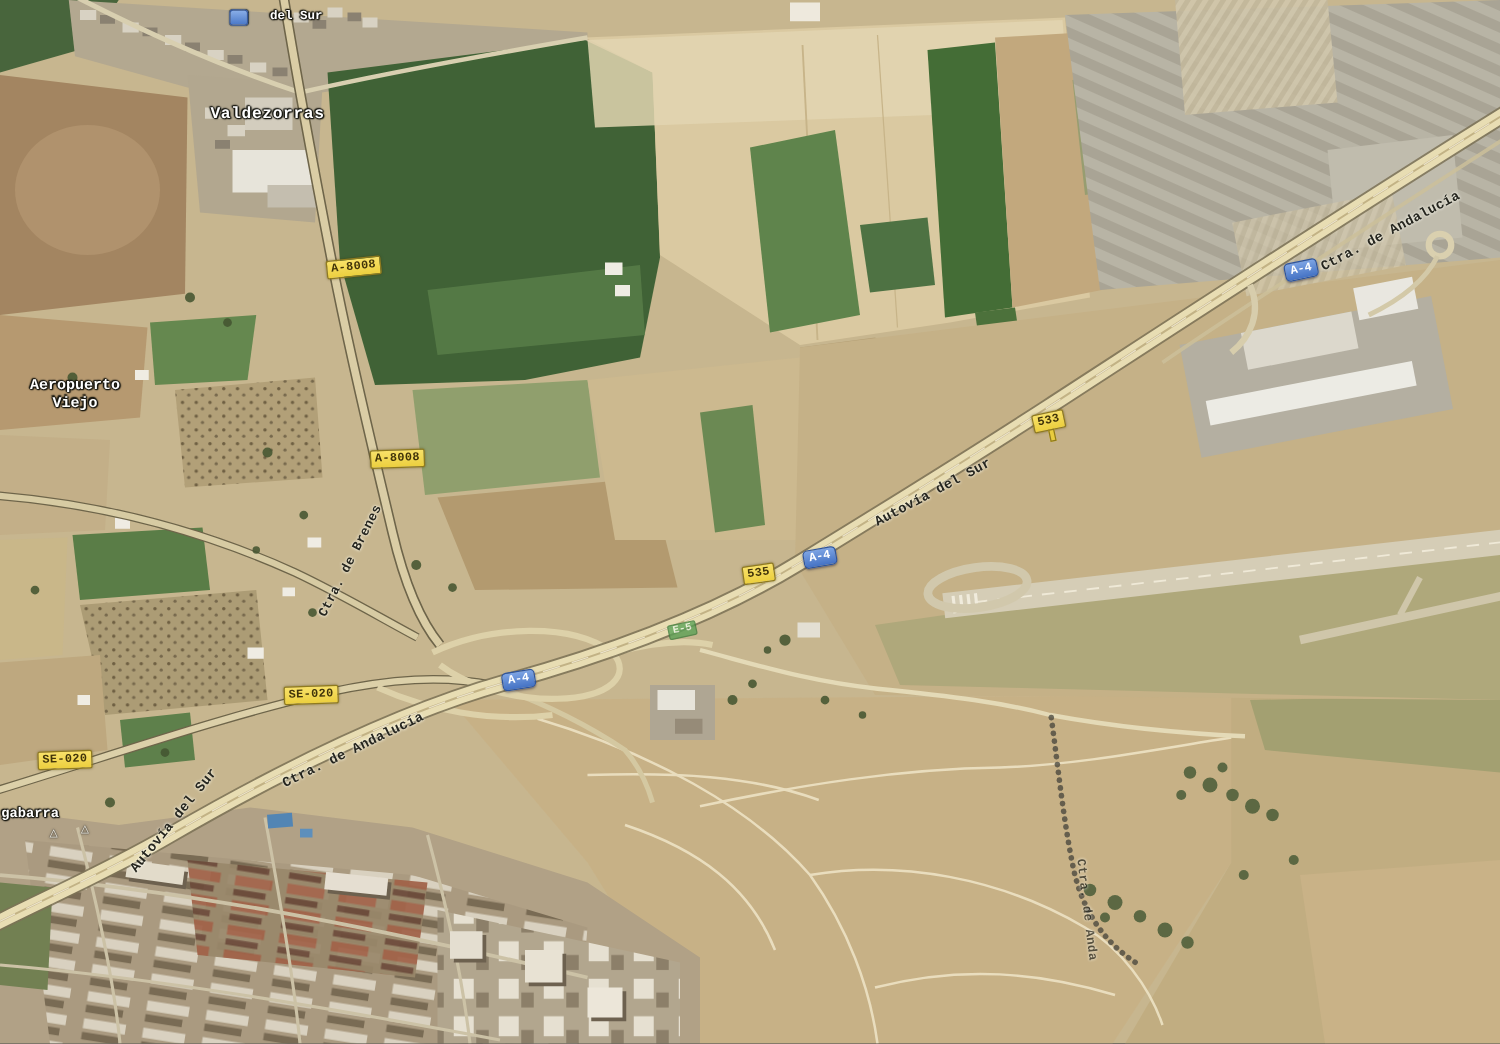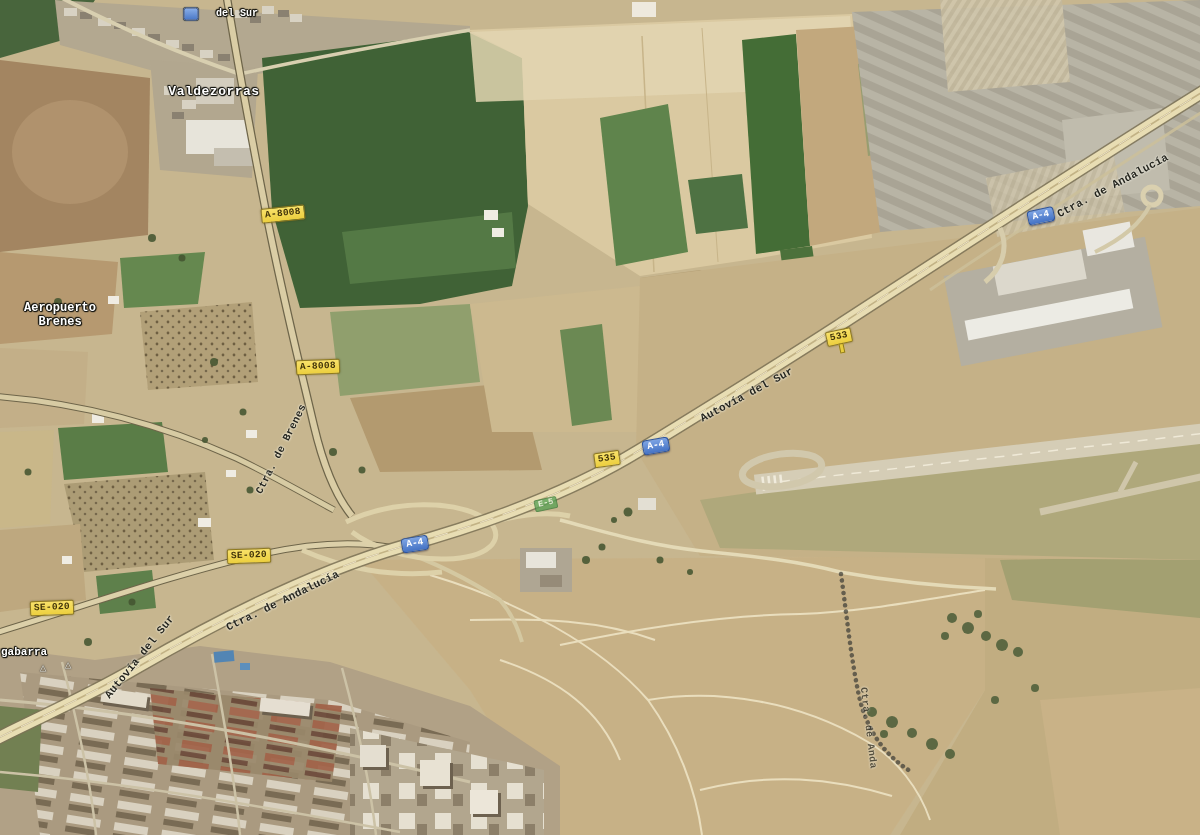--- a/index.html
+++ b/index.html
@@ -287,21 +287,21 @@
   </g>
 </svg>
 
 <div class="labels">
   <div class="lbl shield" style="left:191px;top:14px"></div>
   <div class="lbl place" style="left:237px;top:14px;font-size:10px">del Sur</div>
   <div class="lbl place" style="left:214px;top:92px;font-size:13px;letter-spacing:.5px">Valdezorras</div>
   <div class="lbl by" style="left:283px;top:214px;transform:translate(-50%,-50%) rotate(-6deg)">A-8008</div>
   <div class="lbl place two-line" style="left:60px;top:316px;font-size:12px">
     <span>Aeropuerto</span>
-    <span>Brenes</span>
+    <span>Viejo</span>
   </div>
   <div class="lbl by" style="left:318px;top:367px;transform:translate(-50%,-50%) rotate(-2deg)">A-8008</div>
   <div class="lbl road" style="left:281px;top:449px;font-size:10.5px;transform:translate(-50%,-50%) rotate(-63deg)">Ctra. de Brenes</div>
   <div class="lbl road" style="left:1113px;top:186px;font-size:11px;transform:translate(-50%,-50%) rotate(-28deg)">Ctra. de Andalucía</div>
   <div class="lbl bb" style="left:1041px;top:216px;transform:translate(-50%,-50%) rotate(-12deg)">A-4</div>
   <div class="lbl road" style="left:747px;top:395px;font-size:11px;transform:translate(-50%,-50%) rotate(-28deg)">Autovía del Sur</div>
   <div class="lbl by km" style="left:839px;top:337px;transform:translate(-50%,-50%) rotate(-12deg)">533</div>
   <div class="lbl by" style="left:607px;top:459px;transform:translate(-50%,-50%) rotate(-8deg)">535</div>
   <div class="lbl bb" style="left:656px;top:446px;transform:translate(-50%,-50%) rotate(-10deg)">A-4</div>
   <div class="lbl bg" style="left:546px;top:504px;transform:translate(-50%,-50%) rotate(-12deg)">E-5</div>

